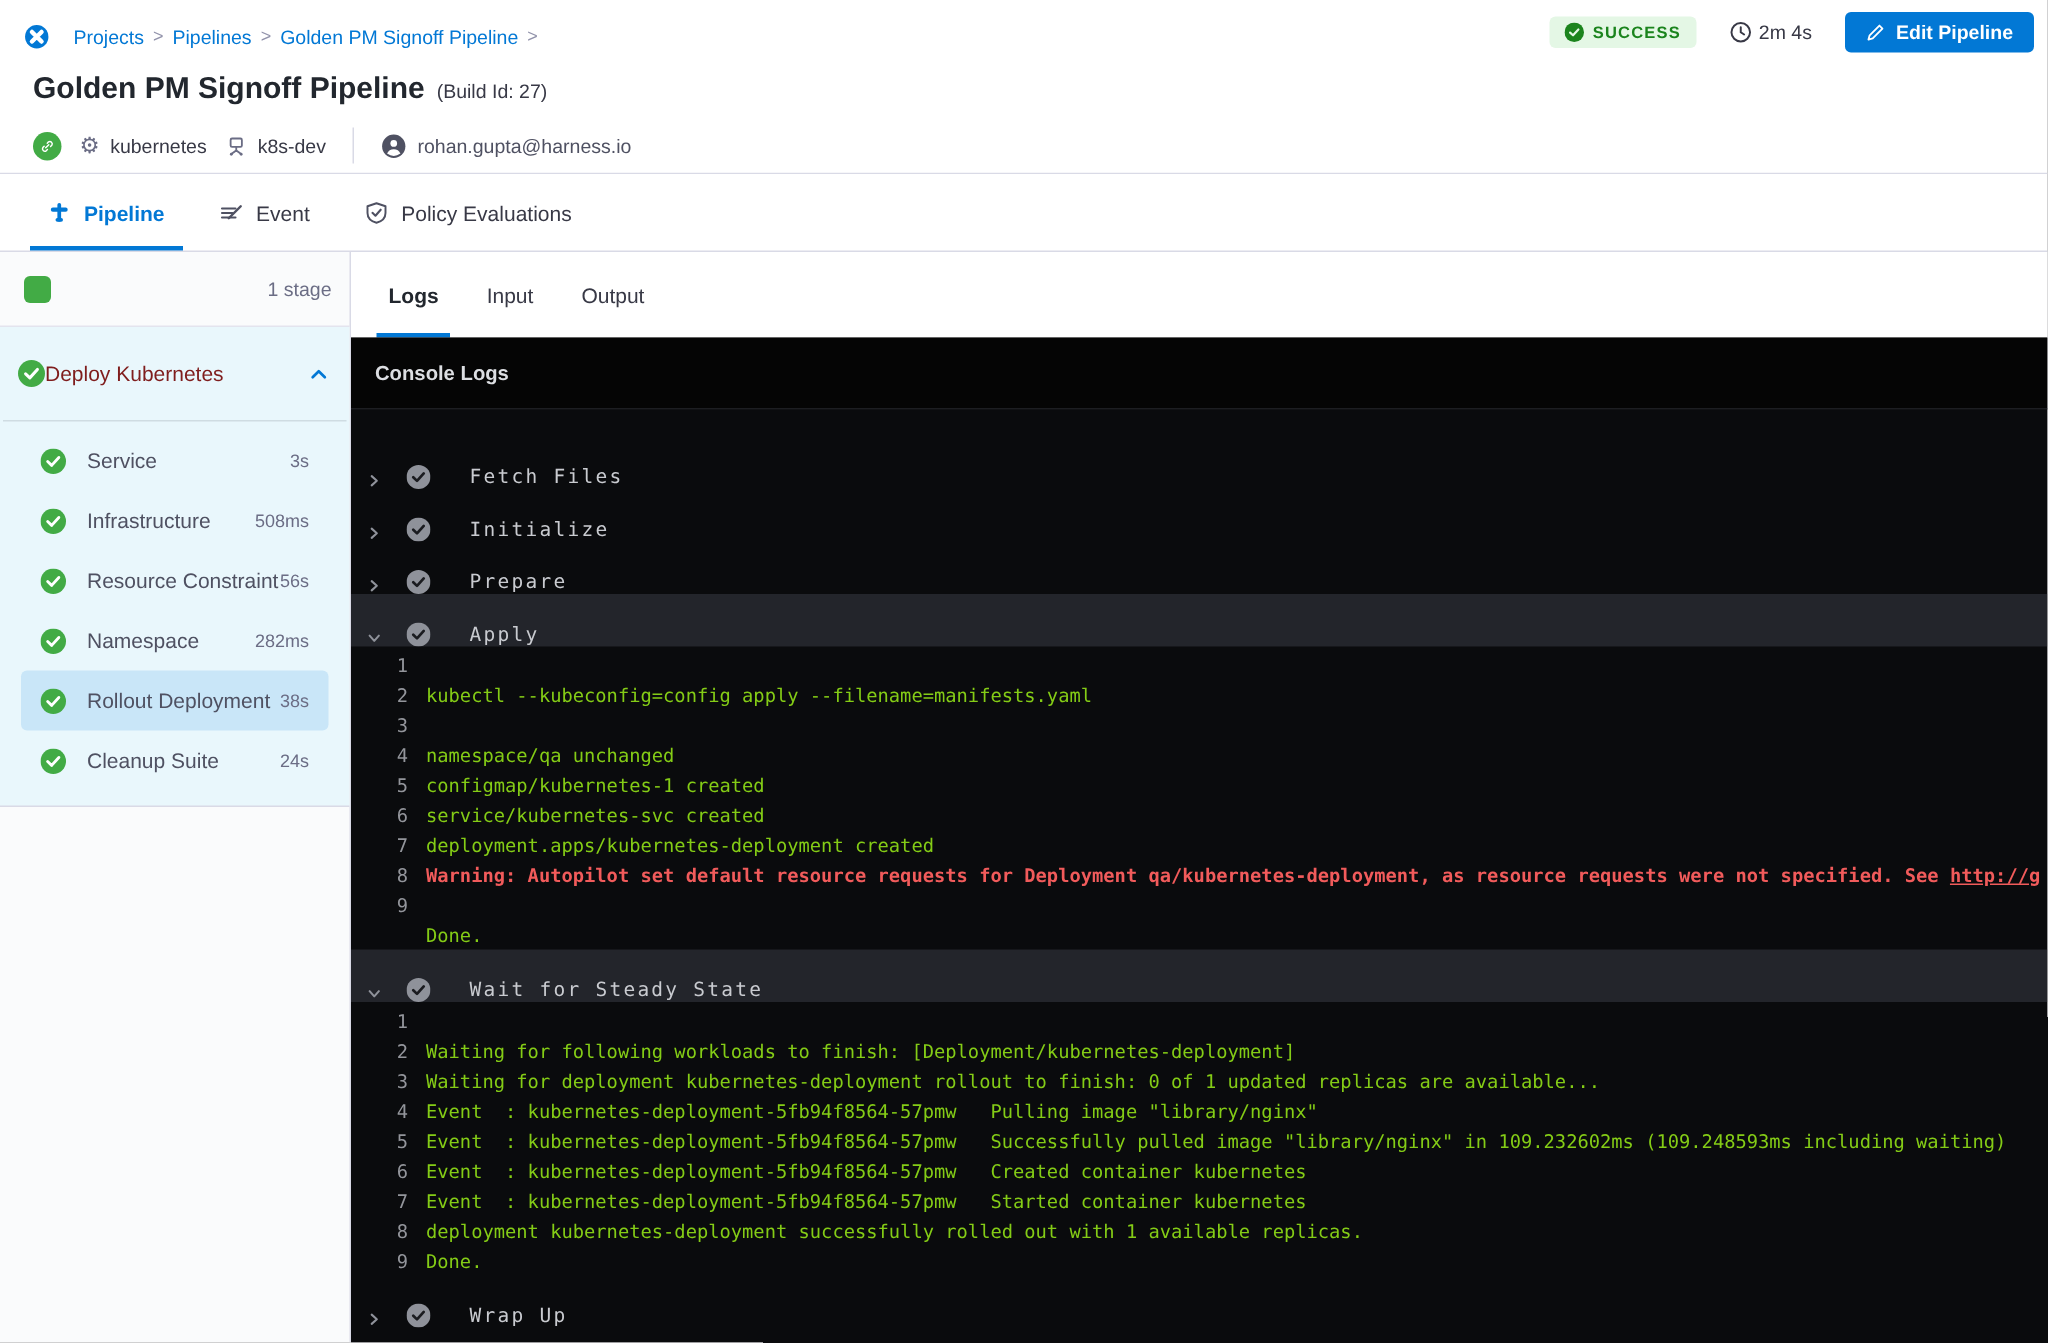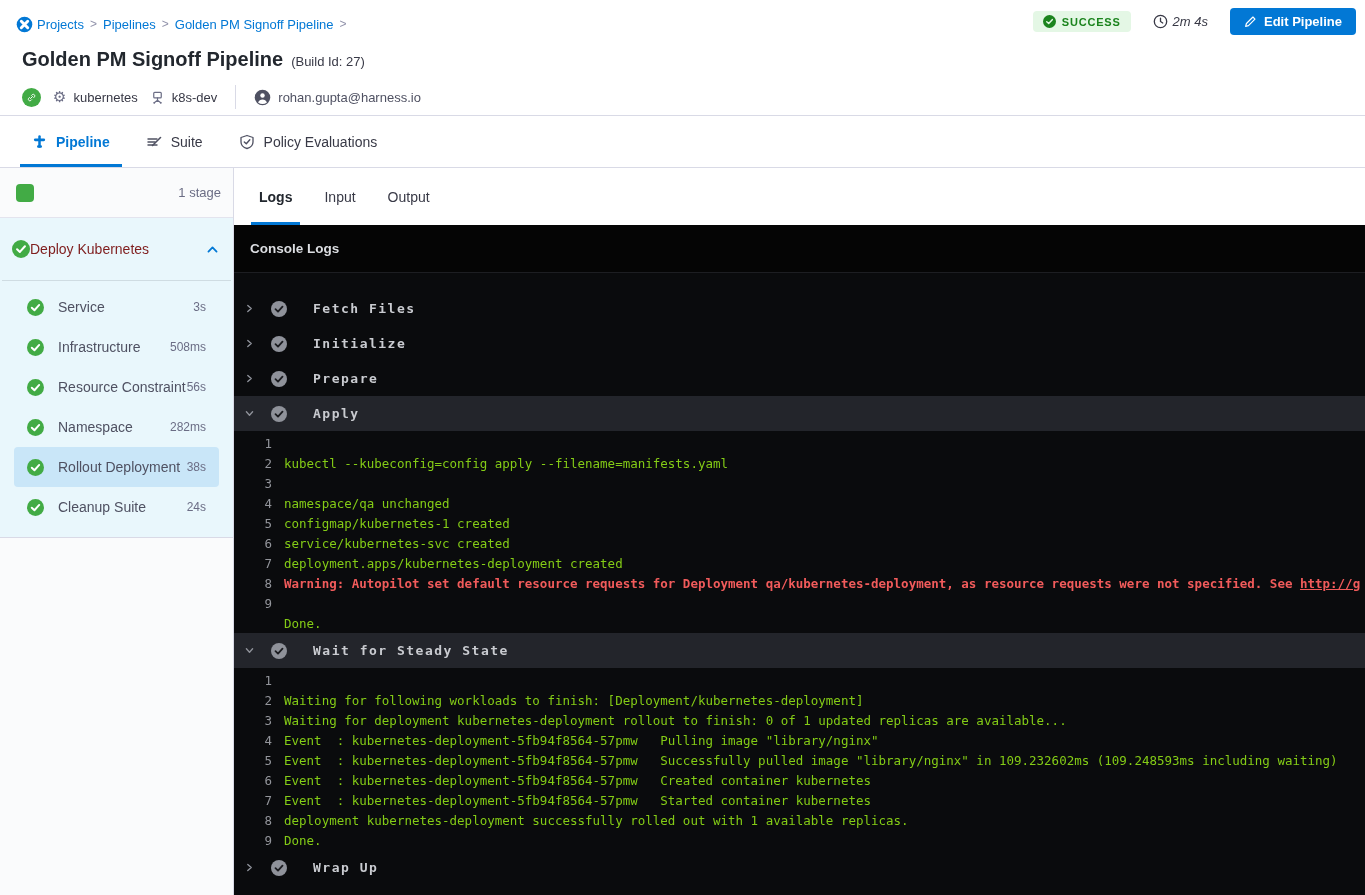--- a/index.html
+++ b/index.html
@@ -3,27 +3,27 @@
 <meta charset="utf-8">
 <style>
   * { margin:0; padding:0; box-sizing:border-box; }
   html,body { width:1365px; height:895px; overflow:hidden; background:#fff;
     font-family:"Liberation Sans", sans-serif; }
   .app { width:1365px; height:895px; display:flex; flex-direction:column; }
 
   
   .top-header { height:115px; background:#fff; padding:14px 16px 0 16px; position:relative; }
   .breadcrumb-row { display:flex; align-items:center; height:20px; }
-  .crumbs { display:flex; align-items:center; gap:6px; margin-left:4px; }
+  .crumbs { display:flex; align-items:center; gap:6px; margin-left:16px; }
   .crumb { color:#0278d5; font-size:13px; cursor:pointer; text-decoration:none; }
   .crumb-sep { color:#9293ab; font-size:12px; }
   .header-right { position:absolute; right:9px; top:8px; display:flex; align-items:center; gap:22px; }
   .status-badge { display:flex; align-items:center; gap:6px; background:#e4f7e5; border-radius:4px;
     padding:4px 10px; color:#1b841d; font-size:11px; font-weight:bold; letter-spacing:.8px; }
-  .duration-wrap { display:flex; align-items:center; gap:5px; color:#383946; font-size:13px;font-style:italic; }
+  .duration-wrap { display:flex; align-items:center; gap:5px; color:#383946; font-size:13px; }
   .edit-btn { display:flex; align-items:center; gap:7px; background:#0278d5; border:none; color:#fff;
     font-size:13px; font-weight:bold; border-radius:4px; padding:6px 14px; cursor:pointer;
     font-family:"Liberation Sans",sans-serif; }
   .title-row { margin:14px 0 0 6px; display:flex; align-items:baseline; gap:8px; }
   .page-title { font-size:20px; font-weight:bold; color:#22272e; }
   .build-id { font-size:13px; color:#383946; }
   .meta-row { margin:14px 0 0 6px; display:flex; align-items:center; gap:12px; }
   .meta-item { display:flex; align-items:center; gap:7px; font-size:13px; color:#383946; }
   .service-chip { width:19px; height:19px; border-radius:50%; background:#42ab45; display:flex;
     align-items:center; justify-content:center; }
@@ -62,21 +62,21 @@
   .log-tabs { height:57px; display:flex; align-items:stretch; padding-left:17px; background:#fff; }
   .log-tab { display:flex; align-items:center; padding:0 8px; margin-right:16px; font-size:14px;
     color:#383946; cursor:pointer; border-bottom:3px solid transparent; border-top:3px solid transparent; }
   .log-tab.active { font-weight:bold; color:#22272e; border-bottom-color:#0278d5; }
 
   .console { flex:1; background:#0a0b0d; display:flex; flex-direction:column; min-height:0; overflow:hidden; }
   .console-header { height:48px; min-height:48px; background:#050505; display:flex; align-items:center;
     padding-left:16px; color:#dcdee2; font-size:13.5px; font-weight:bold;
     border-bottom:1px solid #1d1e22; }
   .console-body { flex:1; padding-top:18px; overflow:hidden; }
-  .section-header { height:35px; display:flex; align-items:center; padding-left:10px; cursor:pointer;font-weight:bold; }
+  .section-header { height:35px; display:flex; align-items:flex-end; padding-left:10px; cursor:pointer; }
   .section-header.expanded { background:#23252b; }
   .chev { width:11px; display:flex; justify-content:center; margin-right:16px; }
   .sec-check { display:flex; margin-right:26px; }
   .section-title { font-family:"DejaVu Sans Mono", monospace; font-size:13px; letter-spacing:1.5px;
     color:#c9cbd0; white-space:pre; }
   .log-lines { padding:2px 0 0 0; }
   .log-line { height:20px; display:flex; align-items:center; font-family:"DejaVu Sans Mono", monospace;
     font-size:12.5px; white-space:pre; }
   .log-num { width:38px; text-align:right; color:#93959b; flex:none; }
   .log-text { margin-left:12px; color:#84cc16; }
@@ -187,21 +187,21 @@
       </span>
       <span>Pipeline</span>
     </div>
     <div class="main-tab">
       <span>
         <svg width="16" height="16" viewBox="0 0 16 16">
             <path d="M2 5 h9 M2 8 h7 M2 11 h9" stroke="#4f5162" stroke-width="1.4" stroke-linecap="round"></path>
             <path d="M14.5 3.5 L6.5 11.5" stroke="#4f5162" stroke-width="1.6" stroke-linecap="round"></path>
           </svg>
       </span>
-      <span>Suite</span>
+      <span>Event</span>
     </div>
     <div class="main-tab">
       <span>
         <svg width="16" height="16" viewBox="0 0 16 16">
             <path d="M8 1.5 L14 3.5 V8 c0 3.5 -2.6 5.6 -6 6.5 C4.6 13.6 2 11.5 2 8 V3.5 Z" fill="none" stroke="#4f5162" stroke-width="1.3" stroke-linejoin="round"></path>
             <path d="M5.3 7.9 L7.3 9.8 L10.8 5.8" stroke="#4f5162" stroke-width="1.4" fill="none" stroke-linecap="round" stroke-linejoin="round"></path>
           </svg>
       </span>
       <span>Policy Evaluations</span>
     </div>

